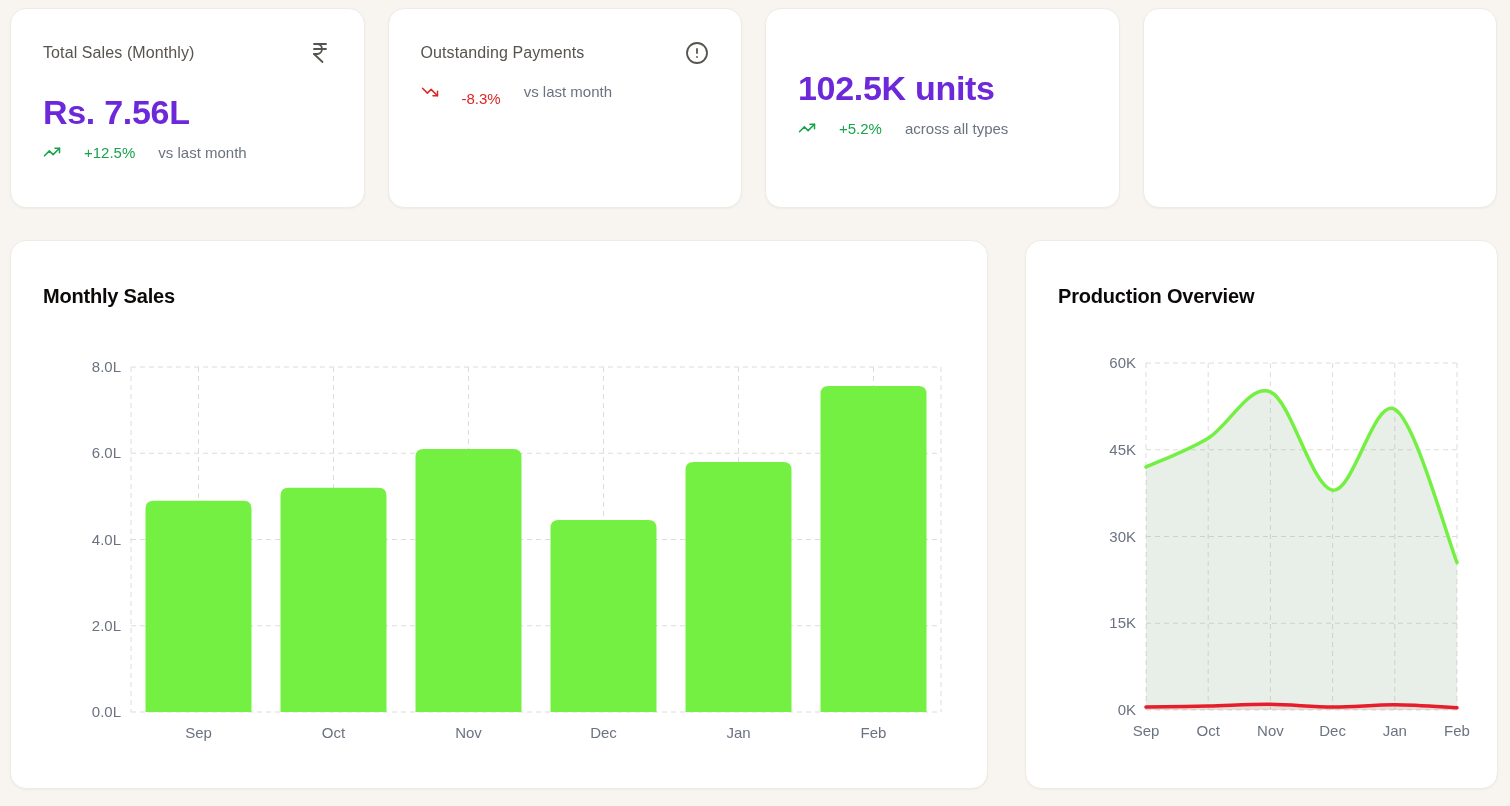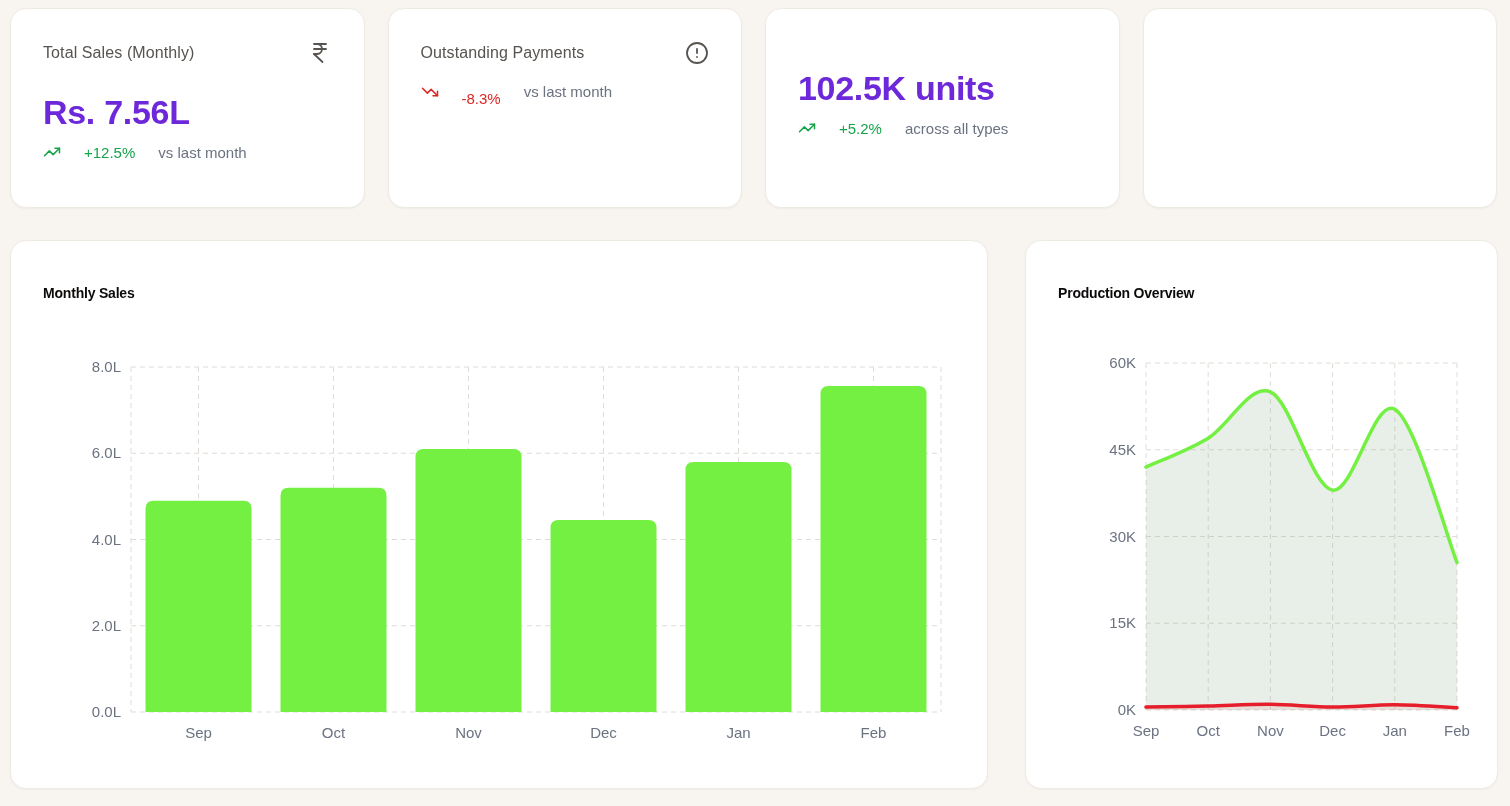--- a/index.html
+++ b/index.html
@@ -68,21 +68,21 @@
     margin:32px 12px 0 10px;
     gap:37px;
   }
   .chart-card { position:relative; height:549px; }
   .chart-card.wide { width:978px; }
   .chart-card.narrow { width:473px; }
   .chart-title {
     position:absolute;
     left:32px;
     top:44px;
-    font-size:14px;
+    font-size:20px;
     font-weight:700;
     color:#0c0a09;
     letter-spacing:-0.2px;
   }
   .chart-svg { position:absolute; left:0; top:0; }
 </style>
 </head>
 <body>
 
 <div class="stat-row">

